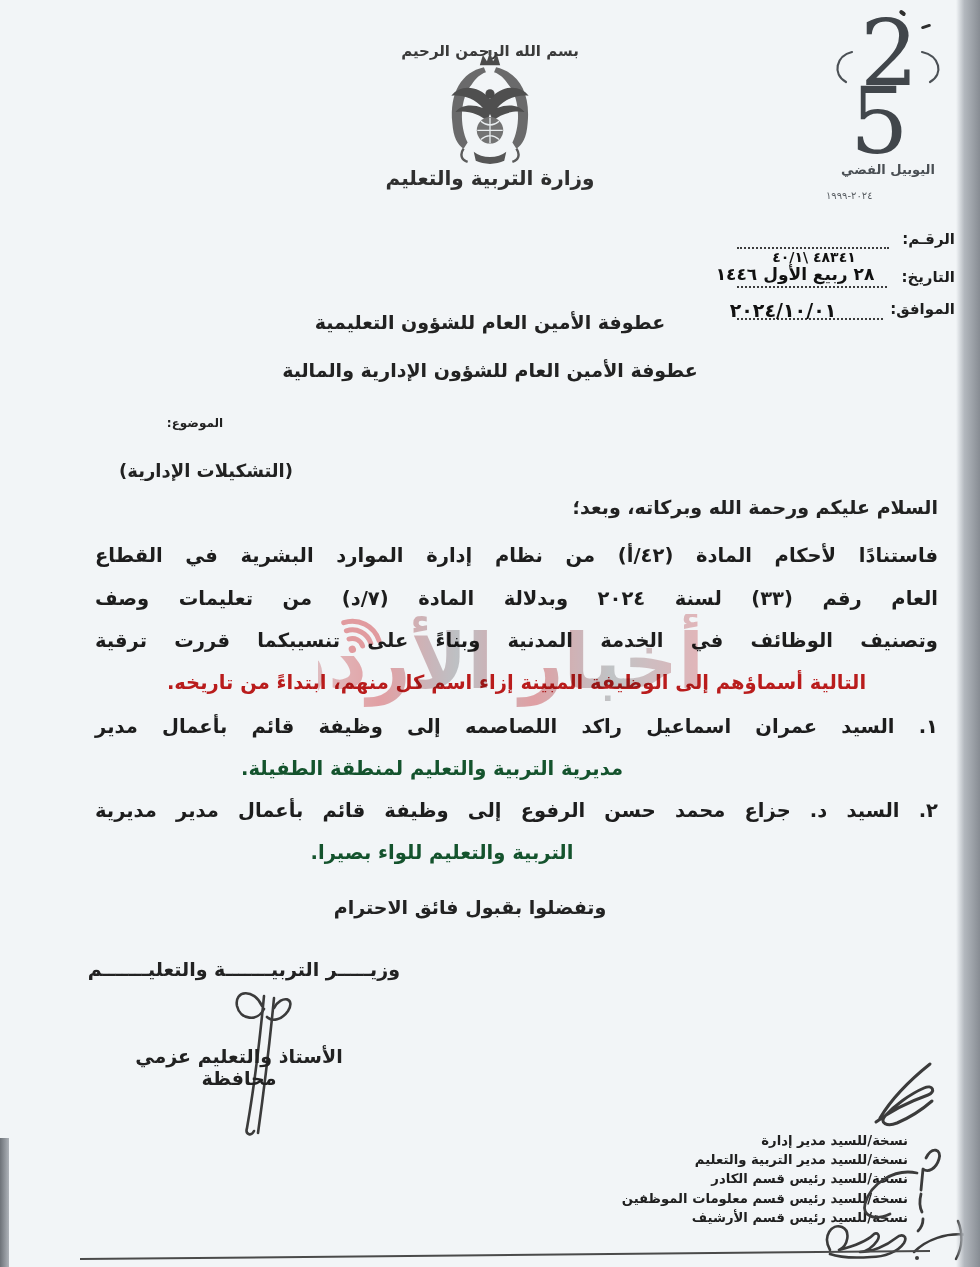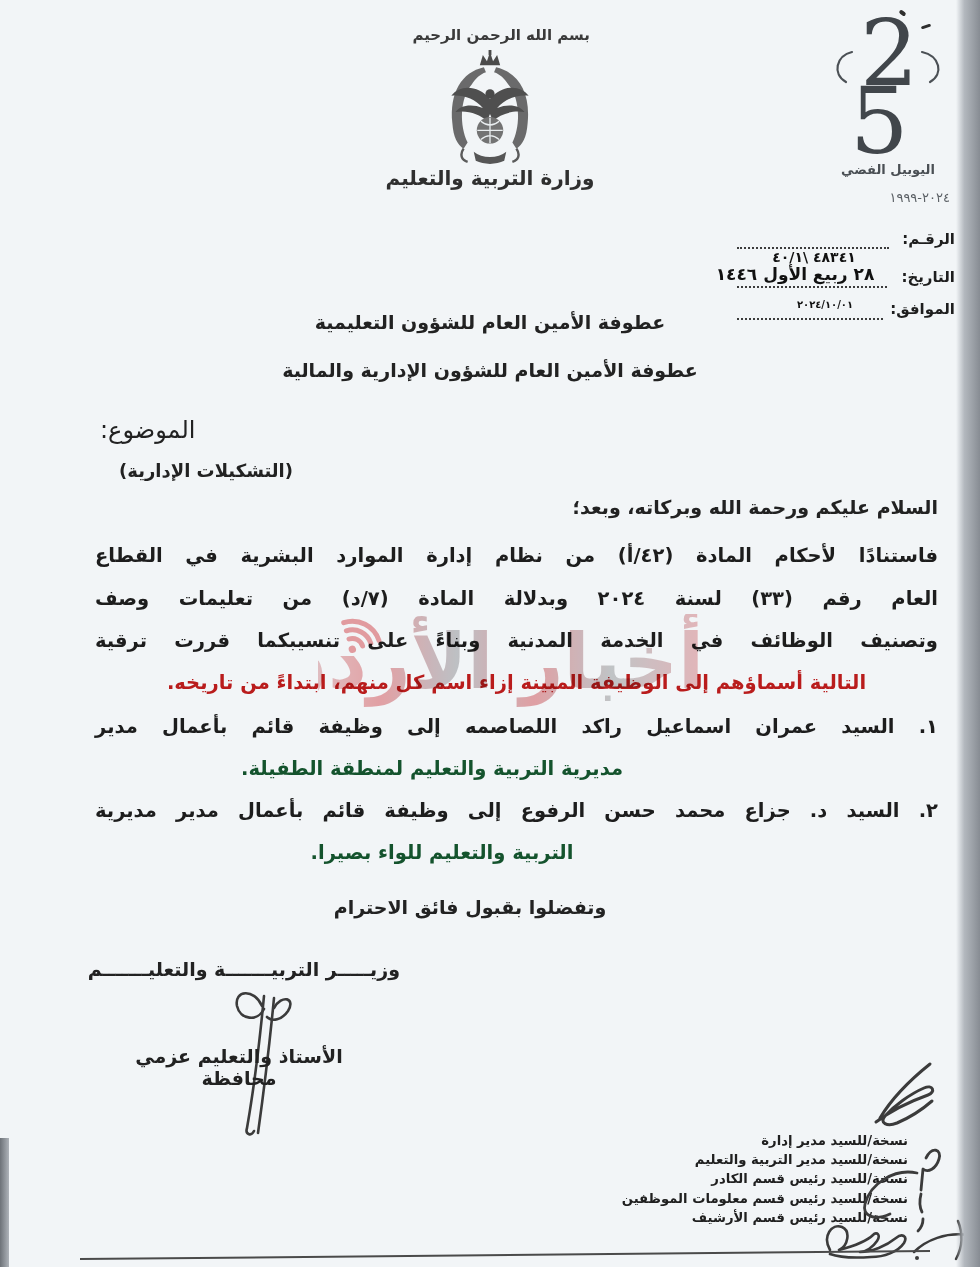--- a/index.html
+++ b/index.html
@@ -2,54 +2,54 @@
 <html lang="ar"><head>
 <meta charset="utf-8">
 <style>
   html,body{margin:0;padding:0;background:#e9ecef;}
   .page{position:relative;width:980px;height:1267px;background:#f2f5f7;overflow:hidden;
         font-family:"DejaVu Sans",sans-serif;color:#222;}
   .ar{direction:rtl;unicode-bidi:embed;}
   .abs{position:absolute;}
 
   
-  .bismillah{left:390px;top:26px;width:200px;font-size:15px;font-weight:700;color:#3a3a3a;letter-spacing:.5px;}
+  .bismillah{left:390px;top:42px;width:200px;text-align:center;font-size:15px;font-weight:700;color:#3a3a3a;letter-spacing:.5px;}
   .emblem{left:428px;top:50px;width:124px;height:120px;}
   .ministry{left:370px;top:166px;width:240px;text-align:center;font-size:20px;font-weight:700;color:#2f2f2f;}
 
   
   .jubilee{left:826px;top:14px;width:124px;height:202px;}
   .j2{position:absolute;left:34px;top:-6px;font-family:"DejaVu Serif",serif;font-size:92px;line-height:1;color:#41464b;}
   .j5{position:absolute;left:24px;top:62px;font-family:"DejaVu Serif",serif;font-size:92px;line-height:1;color:#41464b;}
   .jswash{position:absolute;left:0;top:24px;width:124px;height:60px;}
   .jtitle{position:absolute;left:0;top:148px;width:124px;text-align:center;font-size:13px;font-weight:700;color:#4a4f54;}
-  .jyears{position:absolute;left:0;top:176px;width:124px;text-align:right;font-size:13px;letter-spacing:2px;color:#5a5f64;}
+  .jyears{position:absolute;left:0;top:176px;width:124px;text-align:left;font-size:10px;letter-spacing:2px;color:#5a5f64;}
 
   .artifact{background:#2e2e2e;border-radius:2px;}
   .a1{left:899px;top:11px;width:7px;height:4px;transform:rotate(38deg);}
   .a2{left:921px;top:25px;width:10px;height:3px;transform:rotate(-18deg);}
 
   
   .reflabel{font-size:15px;font-weight:700;color:#1e1e1e;text-align:right;}
   .rl1{left:893px;top:230px;width:62px;}
   .rl2{left:891px;top:268px;width:64px;}
   .rl3{left:886px;top:300px;width:69px;}
   .dots{border-bottom:2.5px dotted #3c3c3c;height:0;}
   .d1{left:737px;top:247px;width:152px;}
   .d2{left:737px;top:286px;width:150px;}
   .d3{left:737px;top:318px;width:146px;}
   .refval{font-weight:700;text-align:center;color:#111;}
   .rv1{left:738px;top:249px;width:152px;font-size:14px;direction:ltr;}
   .rv2{left:698px;top:264px;width:194px;font-size:17px;}
-  .rv3{left:754px;top:299px;width:142px;font-size:10px;direction:ltr;}
+  .rv3{left:712px;top:299px;width:142px;font-size:19px;direction:ltr;}
 
   
   .addr1{left:270px;top:311px;width:440px;text-align:center;font-size:19px;font-weight:700;}
   .addr2{left:252px;top:359px;width:476px;text-align:center;font-size:19px;font-weight:700;}
-  .subjlabel{left:100px;top:416px;width:190px;text-align:left;font-size:24px;font-weight:400;}
+  .subjlabel{left:100px;top:416px;width:190px;text-align:center;font-size:12px;font-weight:700;}
   .subjval{left:93px;top:460px;width:200px;text-align:right;font-size:18px;font-weight:700;}
   .salutation{left:95px;top:496px;width:843px;text-align:right;font-size:19px;font-weight:700;}
 
   
   .jline{left:95px;width:843px;font-size:19.5px;font-weight:600;color:#1d1d1d;
          text-align:justify;text-align-last:justify;}
   .rline{left:95px;width:843px;font-size:19.5px;font-weight:600;color:#b91c1c;text-align:center;}
   .cline{font-size:19.5px;font-weight:600;color:#14532d;text-align:center;}
   .b1{top:544px;} .b2{top:587px;} .b3{top:629px;} .b4{top:671px;}
   .i1a{top:715px;} .i1b{top:757px;left:222px;width:420px;}

